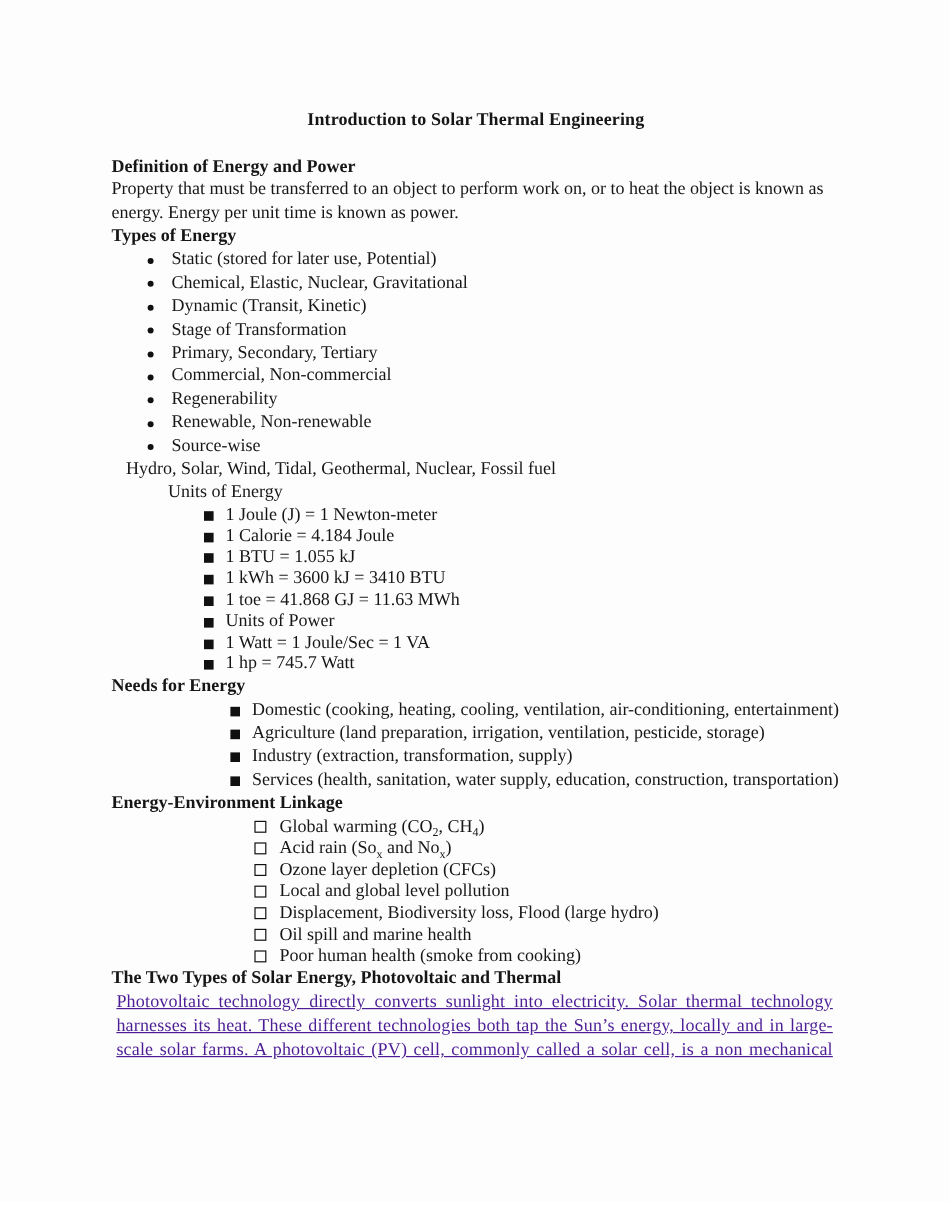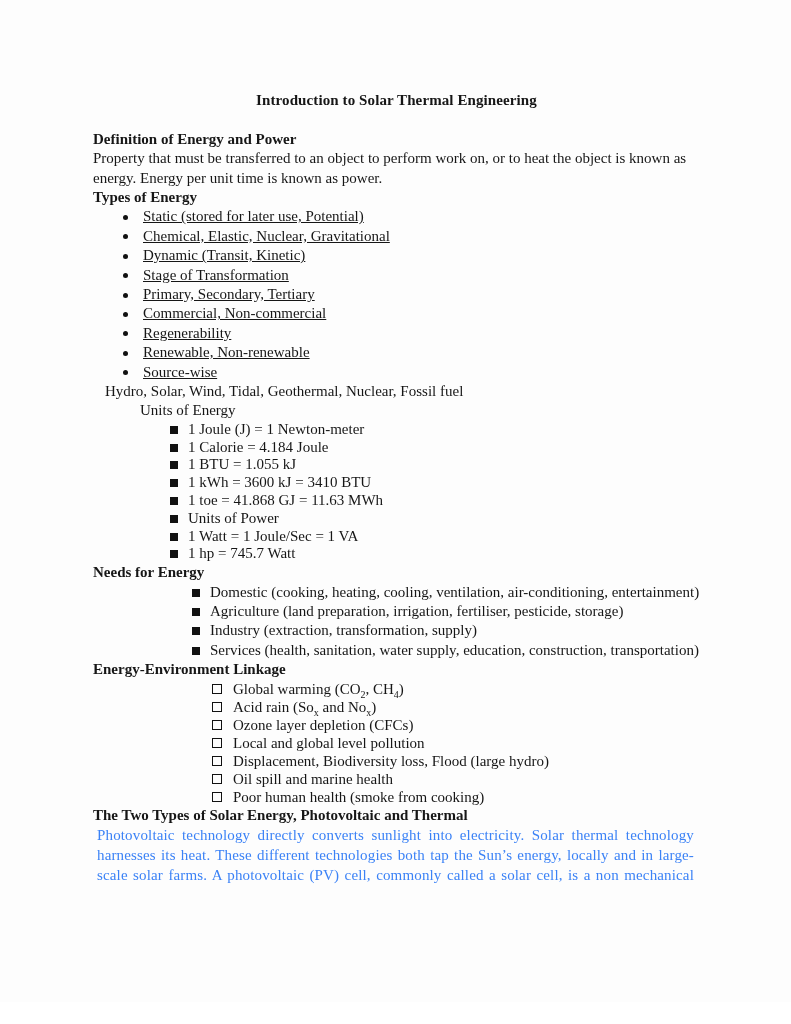--- a/index.html
+++ b/index.html
@@ -16,21 +16,21 @@
     color: #161616;
     overflow: hidden;
   }
   .doc-title { text-align: center; font-weight: bold; letter-spacing: 0.1px; }
   .spacer { height: 19.4px; }
   .heading { font-weight: bold; }
   .indent-1 { padding-left: 12px; }
   .subheading { padding-left: 47px; }
 
   .list .item { position: relative; white-space: nowrap; }
-  .types .item { padding-left: 50px; text-decoration: underline; }
+  .types .item { padding-left: 50px; }
   .types .marker {
     position: absolute; left: 30px; top: 7.5px;
     width: 5px; height: 5px; border-radius: 50%; background: #111;
   }
   .units .item { padding-left: 95px; line-height: 17.8px; }
   .units .marker {
     position: absolute; left: 77px; top: 5px;
     width: 8px; height: 8px; background: #111;
   }
   .needs .item { padding-left: 117px; }
@@ -39,21 +39,21 @@
     width: 8px; height: 8px; background: #111;
   }
   .env .item { padding-left: 140px; line-height: 18px; }
   .env .marker {
     position: absolute; left: 119px; top: 4px;
     width: 8px; height: 8px; border: 1.2px solid #111; background: transparent;
   }
 
   sub { font-size: 10px; line-height: 0; }
 
-  .solar-para { color: #3b82f6; }
+  .solar-para { color: #4c1d95; text-decoration: underline; }
   .solar-para .pline {
     line-height: 20px;
     text-align: justify;
     text-align-last: justify;
     padding: 0 6px 0 4px;
     letter-spacing: 0.15px;
   }
 </style>
 </head>
 <body>
@@ -88,21 +88,21 @@
     <div class="item"><span class="marker"></span><span>1 kWh = 3600 kJ = 3410 BTU</span></div>
     <div class="item"><span class="marker"></span><span>1 toe = 41.868 GJ = 11.63 MWh</span></div>
     <div class="item"><span class="marker"></span><span>Units of Power</span></div>
     <div class="item"><span class="marker"></span><span>1 Watt = 1 Joule/Sec = 1 VA</span></div>
     <div class="item"><span class="marker"></span><span>1 hp = 745.7 Watt</span></div>
   </div>
 
   <div class="heading">Needs for Energy</div>
   <div class="list needs">
     <div class="item"><span class="marker"></span><span>Domestic (cooking, heating, cooling, ventilation, air-conditioning, entertainment)</span></div>
-    <div class="item"><span class="marker"></span><span>Agriculture (land preparation, irrigation, fertiliser, pesticide, storage)</span></div>
+    <div class="item"><span class="marker"></span><span>Agriculture (land preparation, irrigation, ventilation, pesticide, storage)</span></div>
     <div class="item"><span class="marker"></span><span>Industry (extraction, transformation, supply)</span></div>
     <div class="item"><span class="marker"></span><span>Services (health, sanitation, water supply, education, construction, transportation)</span></div>
   </div>
 
   <div class="heading">Energy-Environment Linkage</div>
   <div class="list env">
     <div class="item"><span class="marker"></span><span>Global warming (CO<sub>2</sub>, CH<sub>4</sub>)</span></div>
     <div class="item"><span class="marker"></span><span>Acid rain (So<sub>x</sub> and No<sub>x</sub>)</span></div>
     <div class="item"><span class="marker"></span><span>Ozone layer depletion (CFCs)</span></div>
     <div class="item"><span class="marker"></span><span>Local and global level pollution</span></div>

